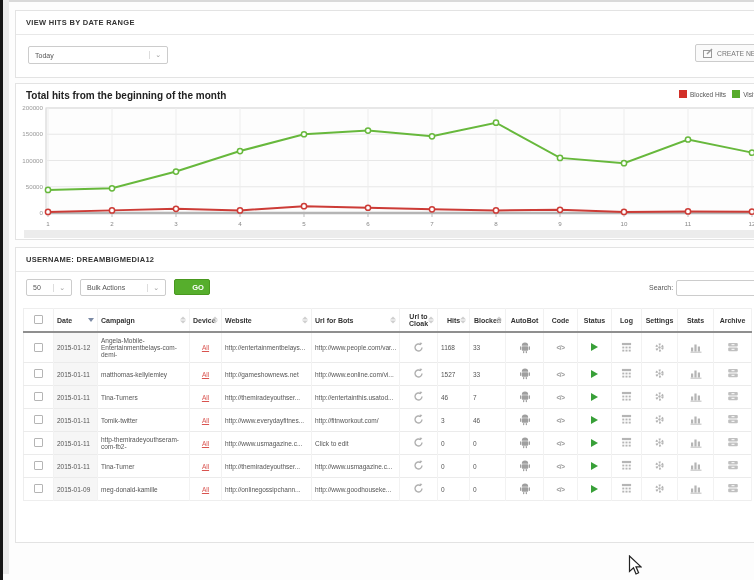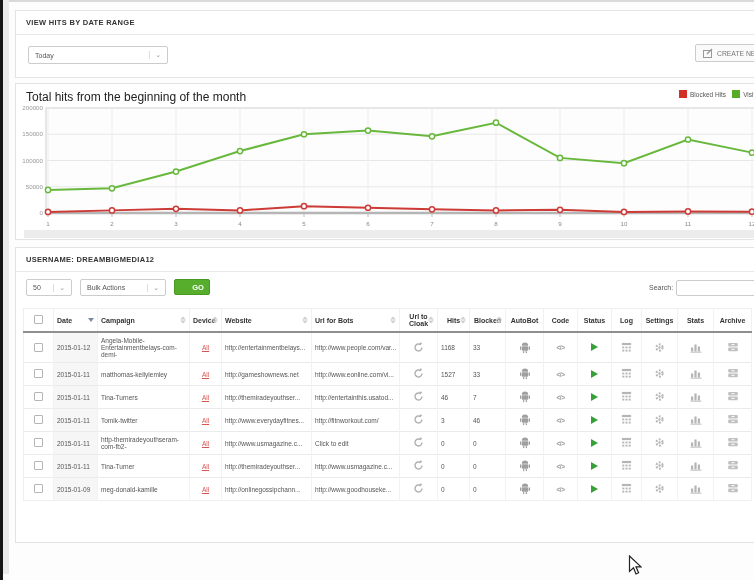--- a/index.html
+++ b/index.html
@@ -21,21 +21,21 @@
   .select { position:absolute; background:#fff; border:1px solid #ccc; border-radius:2px;
             font-size:7px; color:#555; display:flex; align-items:center; padding:0 6px; }
   .select .chev { margin-left:auto; border-left:1px solid #ddd; padding-left:5px; color:#999; font-size:7px; }
   .sel-range { left:12px; top:11px; width:140px; height:18px; }
   .btn-create { position:absolute; left:679px; top:9px; height:18px; width:132px; background:#fafafa;
                 border:1px solid #ccc; border-radius:2px; font-size:6.8px; color:#777; display:flex;
                 align-items:center; gap:4px; padding:0 7px; white-space:nowrap; }
 
   
   .panel-chart { top:83px; height:157px; }
-  .chart-title { position:absolute; left:10px; top:6px; font-size:12px; font-weight:normal; color:#222; }
+  .chart-title { position:absolute; left:10px; top:6px; font-size:10px; font-weight:bold; color:#222; }
   .legend { position:absolute; left:663px; top:6px; display:flex; gap:6px; white-space:nowrap; }
   .legend .item { display:flex; align-items:center; gap:3px; font-size:6.5px; color:#555; }
   .legend .sw { width:8px; height:8px; display:inline-block; }
   .chart-wrap { position:absolute; left:0; top:16px; width:810px; height:132px; }
   .chart-band { position:absolute; left:8px; right:8px; bottom:1px; height:8px; background:#ececec; }
 
   
   .panel-table { top:247px; height:296px; }
   .controls { position:relative; height:34px; }
   .sel-size { left:10px; top:7px; width:46px; height:17px; }

